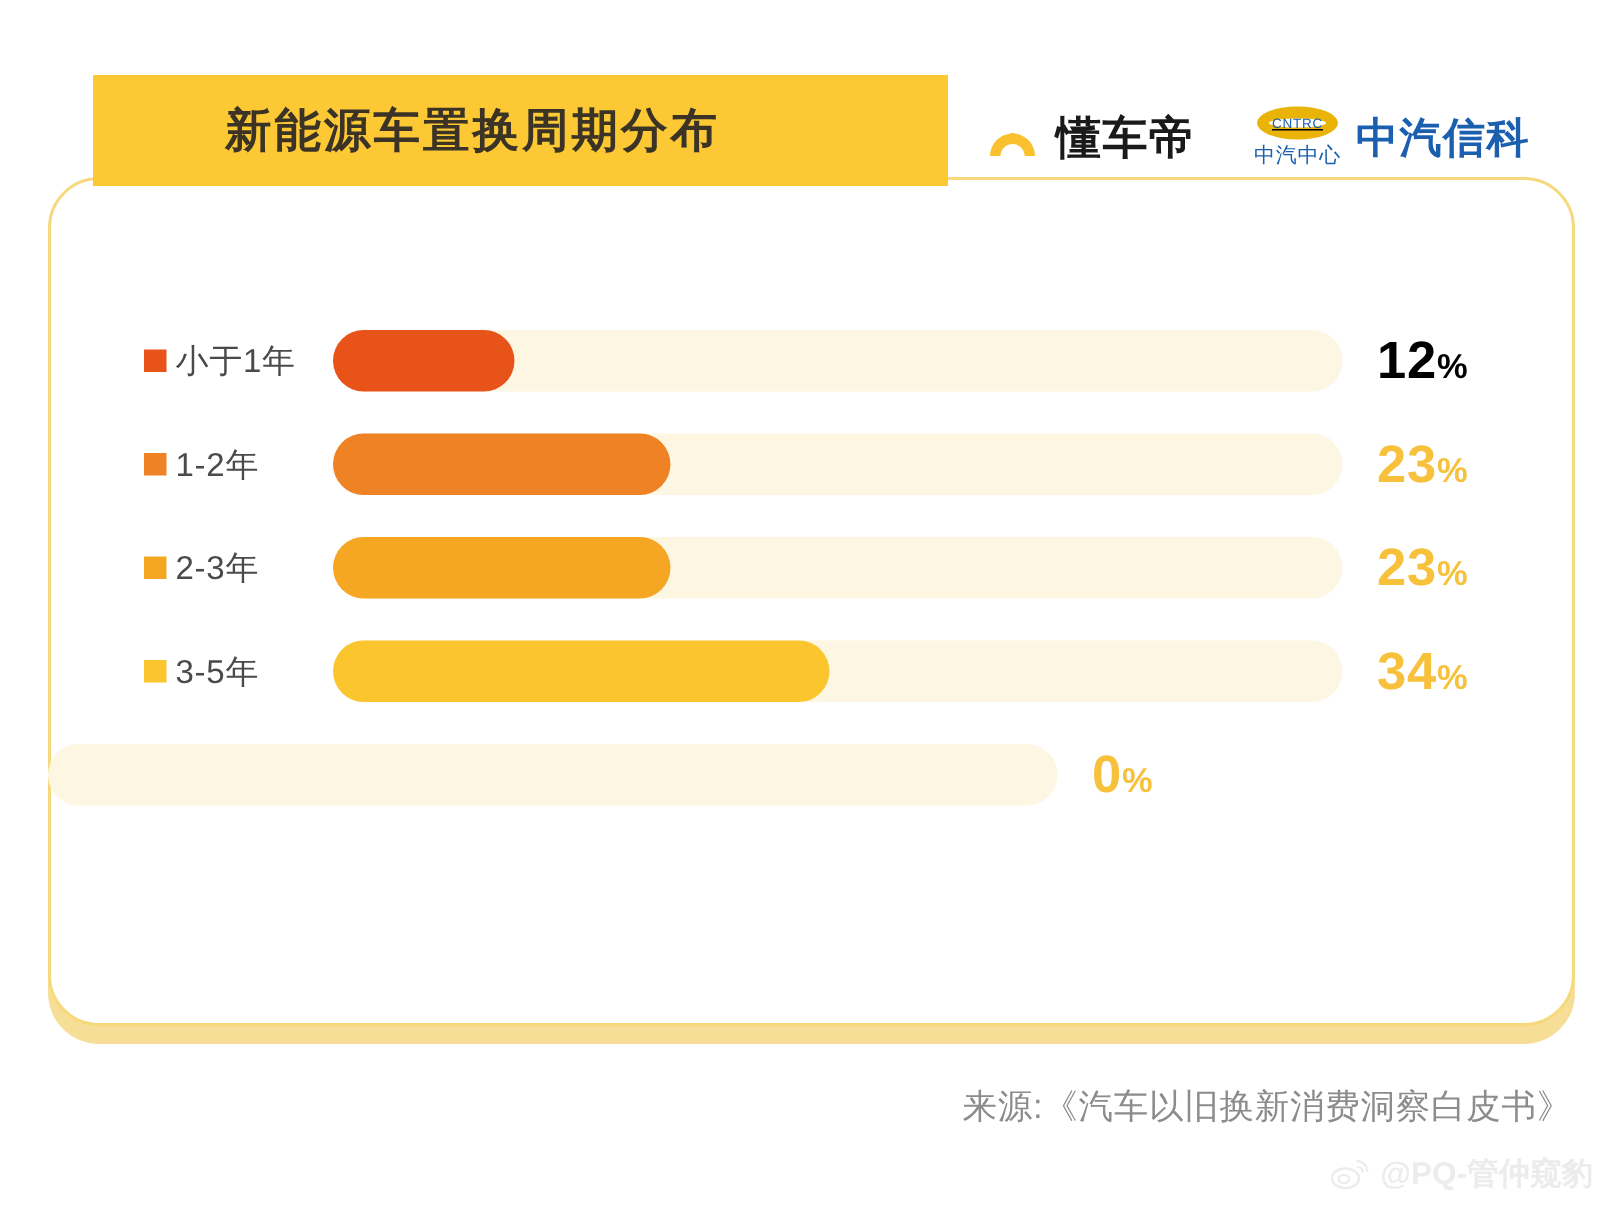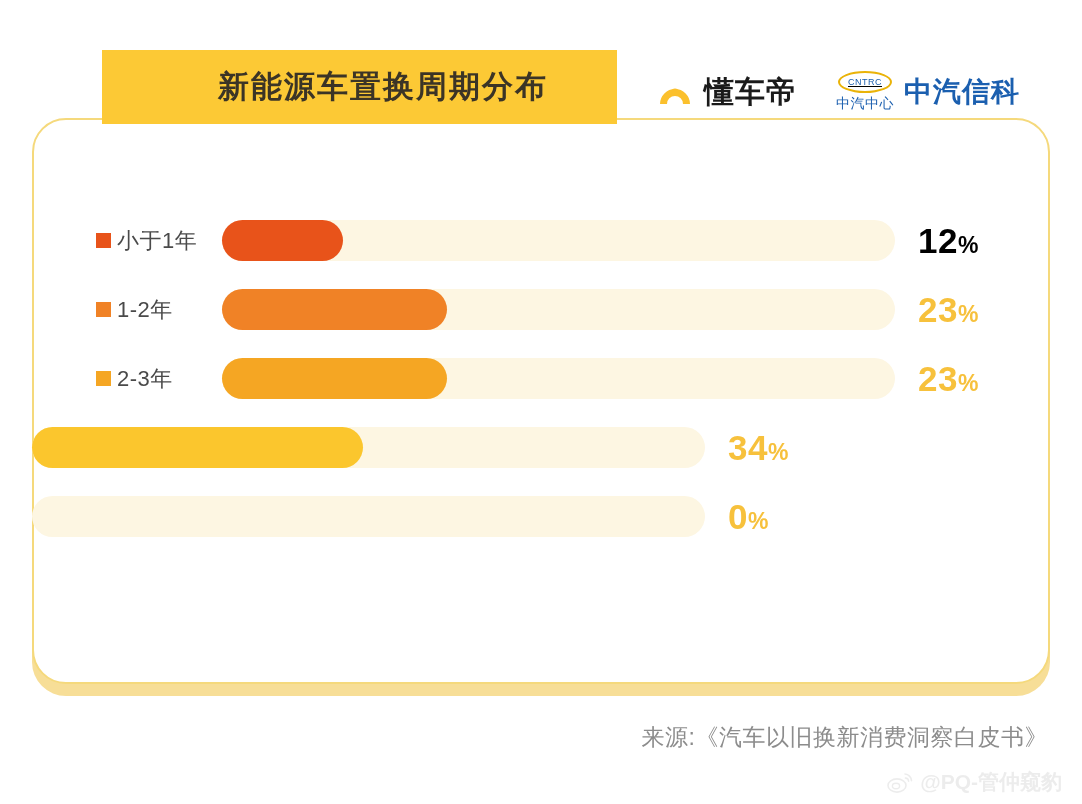--- a/index.html
+++ b/index.html
@@ -20,29 +20,28 @@
   #header {
     position: absolute;
     left: 0; top: 0;
     width: 1082px;
     height: 130px;
   }
   #title-banner {
     position: absolute;
     left: 62px;
     top: 50px;
-    width: 515px;
+    width: 570px;
     height: 74px;
     background: #FCC935;
     display: flex;
     align-items: center;
     box-sizing: border-box;
-    padding-left: 116px;
+    padding-left: 88px;
     z-index: 5;
-    margin-left: 40px;
   }
   #title-text {
     font-size: 31px;
     font-weight: bold;
     color: #3B3426;
     letter-spacing: 2px;
     white-space: nowrap;
   }
 
   #logos {
@@ -72,21 +71,21 @@
   }
   #cntrc-mark {
     width: 60px;
     display: flex;
     flex-direction: column;
     align-items: center;
     gap: 2px;
   }
   #cntrc-oval {
     width: 54px; height: 22px;
-    border: 2px solid #eab308;
+    border: 8px solid #eab308;
     border-radius: 50%;
     display: flex;
     align-items: center;
     justify-content: center;
     box-sizing: border-box;
     text-decoration: underline;
   }
   #cntrc-oval span {
     font-size: 9px;
     color: #1B5FAF;
@@ -285,20 +284,24 @@
       <div class="legend">
         <span class="swatch" style="background: rgb(245, 166, 35);"></span>
         <span class="legend-label">2-3年</span>
       </div>
       <div class="track" style="background: rgb(253, 246, 226);">
         <div class="fill" style="width: 225px; background: rgb(245, 166, 35);"></div>
       </div>
       <div class="value" style="color: rgb(247, 193, 60);"><span>23</span><span class="pct">%</span></div>
     </div>
     <div class="row">
+      <div class="legend">
+        <span class="swatch" style="background: rgb(251, 198, 45);"></span>
+        <span class="legend-label">3-5年</span>
+      </div>
       <div class="track" style="background: rgb(253, 246, 226);">
         <div class="fill" style="width: 331px; background: rgb(251, 198, 45);"></div>
       </div>
       <div class="value" style="color: rgb(247, 193, 60);"><span>34</span><span class="pct">%</span></div>
     </div>
     <div class="row">
       <div class="track" style="background: rgb(253, 246, 226);"></div>
       <div class="value" style="color: rgb(247, 193, 60);"><span>0</span><span class="pct">%</span></div>
     </div>
   </div>

